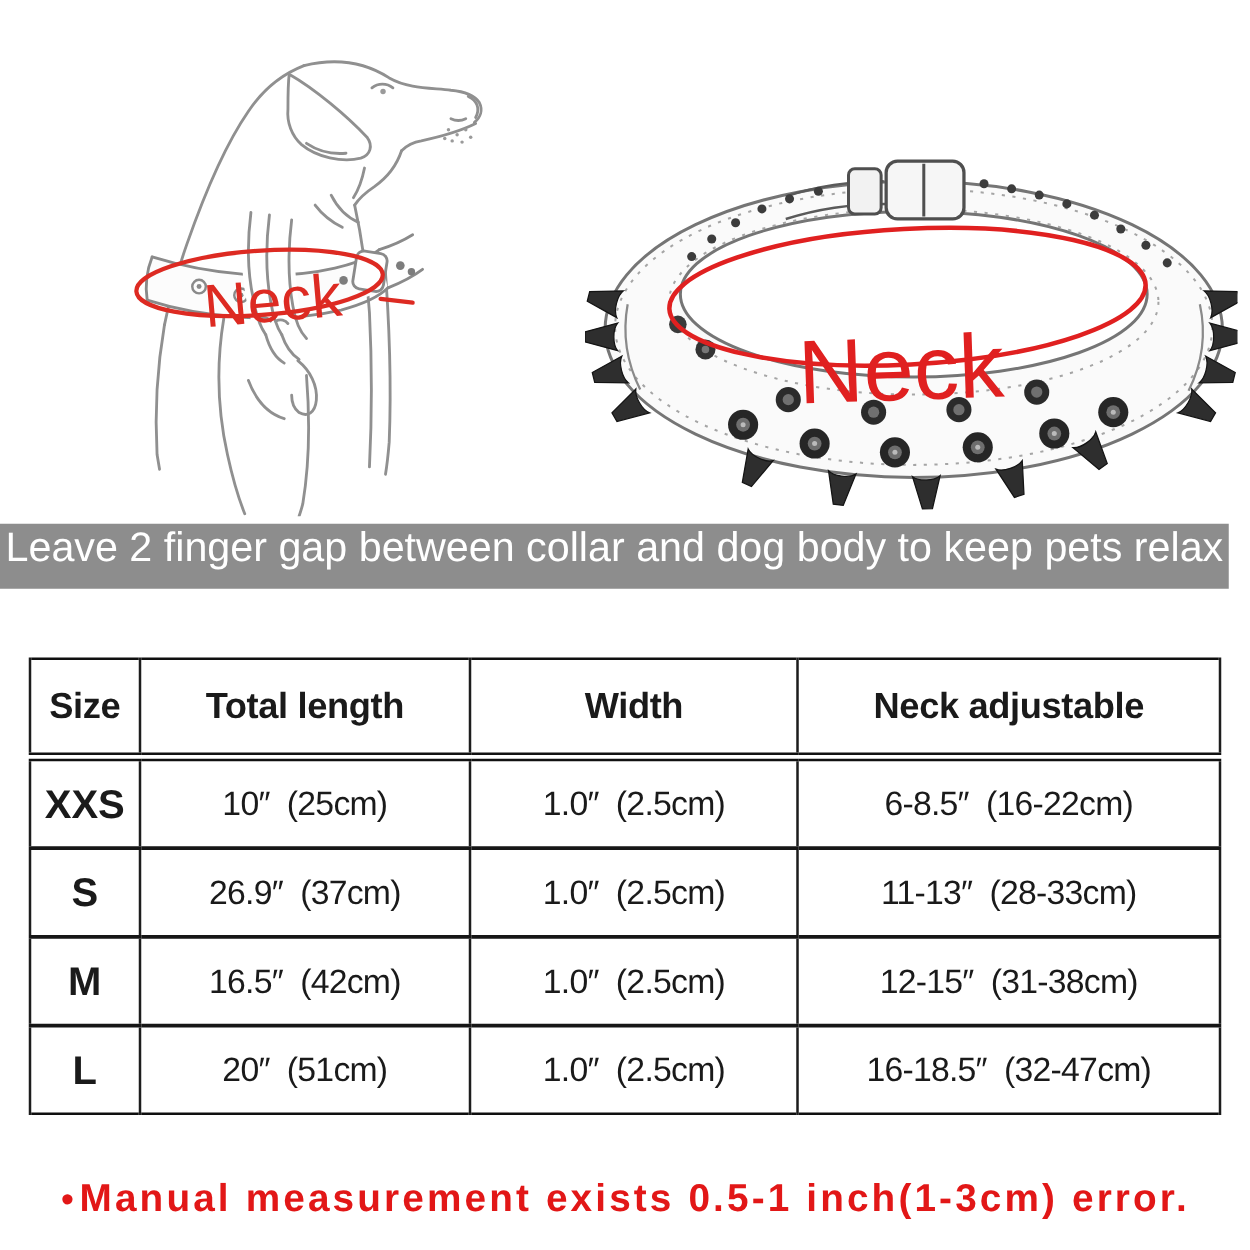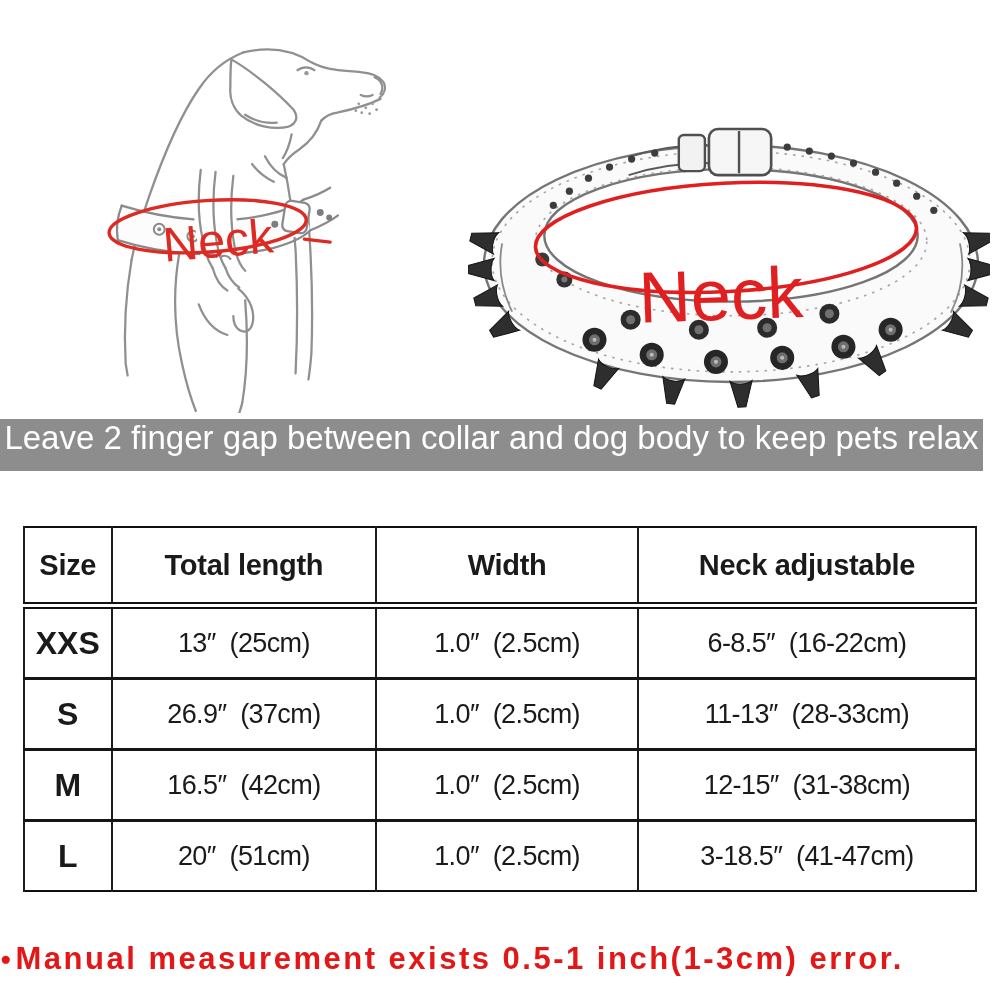--- a/index.html
+++ b/index.html
@@ -36,21 +36,21 @@
     border-bottom:7px double #111;
   }
   tbody td{
     height:66px;font-size:27px;font-weight:400;letter-spacing:-0.6px;
     border-bottom:3px solid #161616;
   }
   tbody tr:last-child td{border-bottom:none;}
   tbody td.size-cell{font-size:32px;font-weight:bold;letter-spacing:0px;}
 
   .footnote{
-    position:absolute;left:0;top:941px;width:1000px;
+    position:absolute;left:0;top:941px;width:1000px;text-align:center;
     color:#e21717;font-weight:bold;font-size:31px;letter-spacing:2.5px;white-space:nowrap;
   }
   .footnote .bullet{font-size:19px;vertical-align:4px;letter-spacing:1px;margin-right:3px;}
   svg text{font-family:"Liberation Sans", sans-serif;}
 </style>
 </head>
 <body>
 
 <div class="illustrations">
 
@@ -274,41 +274,41 @@
       <tr>
         <th>Size</th>
         <th>Total length</th>
         <th>Width</th>
         <th>Neck adjustable</th>
       </tr>
     </thead>
     <tbody>
       <tr>
         <td class="size-cell">XXS</td>
-        <td>13″  (25cm)</td>
+        <td>10″  (25cm)</td>
         <td>1.0″  (2.5cm)</td>
         <td>6-8.5″  (16-22cm)</td>
       </tr>
       <tr>
         <td class="size-cell">S</td>
         <td>26.9″  (37cm)</td>
         <td>1.0″  (2.5cm)</td>
         <td>11-13″  (28-33cm)</td>
       </tr>
       <tr>
         <td class="size-cell">M</td>
         <td>16.5″  (42cm)</td>
         <td>1.0″  (2.5cm)</td>
         <td>12-15″  (31-38cm)</td>
       </tr>
       <tr>
         <td class="size-cell">L</td>
         <td>20″  (51cm)</td>
         <td>1.0″  (2.5cm)</td>
-        <td>3-18.5″  (41-47cm)</td>
+        <td>16-18.5″  (32-47cm)</td>
       </tr>
     </tbody>
   </table>
 </div>
 
 <div class="footnote">
   <span class="bullet">●</span><span>Manual measurement exists 0.5-1 inch(1-3cm) error.</span>
 </div>
 
 </body></html>

